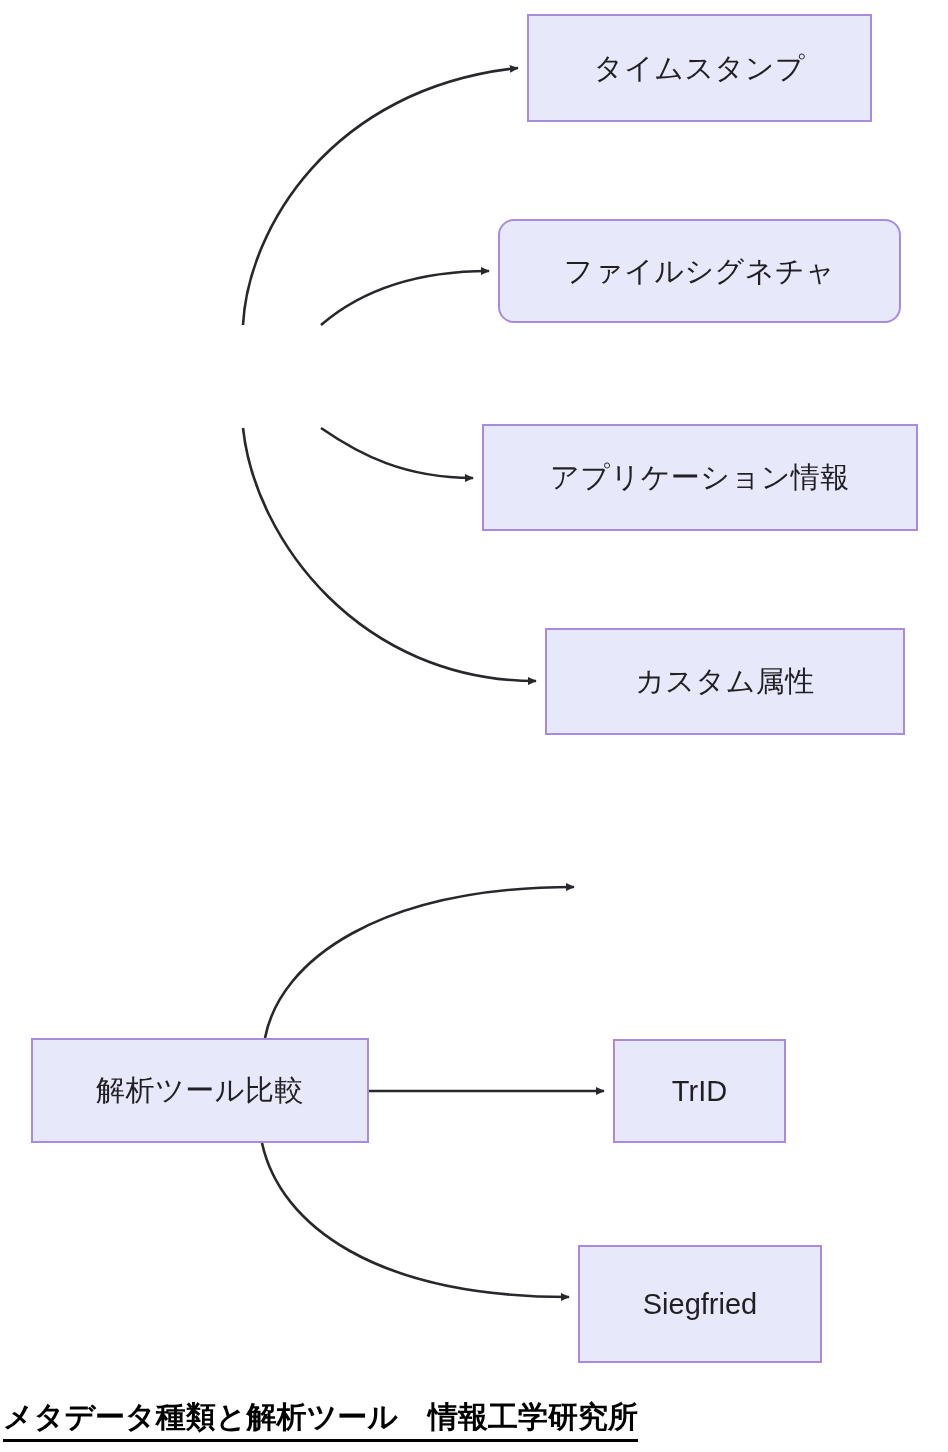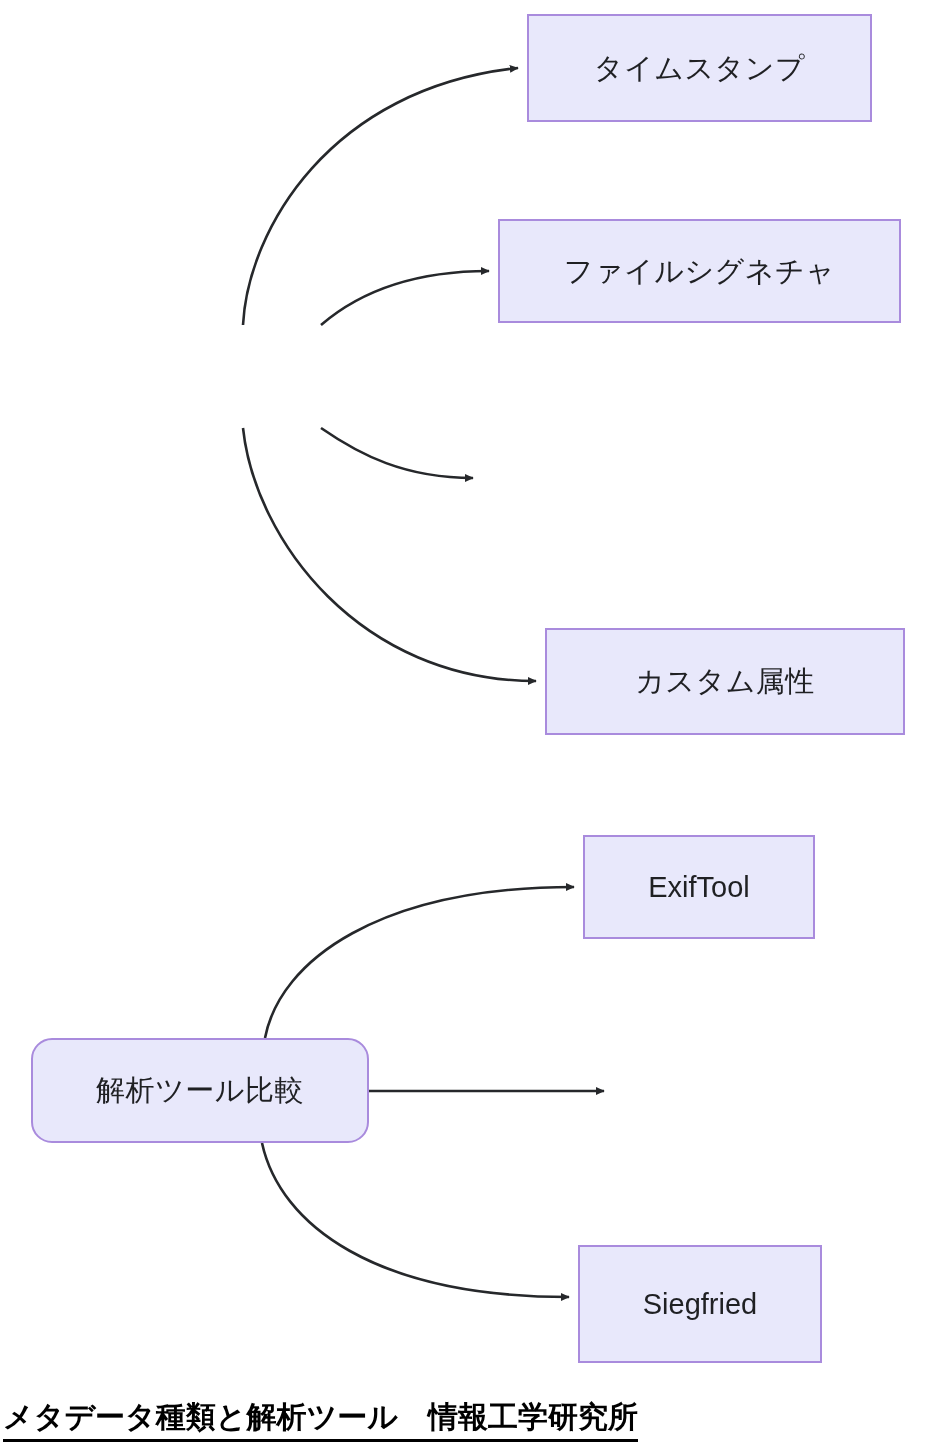--- a/index.html
+++ b/index.html
@@ -90,37 +90,40 @@
     <path d="M369,1091 L604,1091" fill="none" stroke="#26282b" stroke-width="2.6" marker-end="url(#arrowhead)"></path>
 
     <path d="M262,1143 C280,1225 375,1297 569,1297" fill="none" stroke="#26282b" stroke-width="2.6" marker-end="url(#arrowhead)"></path>
   </svg>
 
 
   <div class="node node-jp" style="left:527px; top:14px; width:345px; height:108px;">
     <span class="node-label">タイムスタンプ</span>
   </div>
 
-  <div class="node node-jp" style="left:498px; top:219px; width:403px; height:104px;">
+  <div class="node node-jp" style="left:498px; top:219px; width:403px; height:104px;border-radius:16px;">
     <span class="node-label">ファイルシグネチャ</span>
   </div>
 
+  <div class="node node-jp" style="left:482px; top:424px; width:436px; height:107px;">
+    <span class="node-label">アプリケーション情報</span>
+  </div>
 
   <div class="node node-jp" style="left:545px; top:628px; width:360px; height:107px;">
     <span class="node-label">カスタム属性</span>
   </div>
 
-  <div class="node node-jp" style="left:31px; top:1038px; width:338px; height:105px;border-radius:21px;">
+  <div class="node node-jp" style="left:31px; top:1038px; width:338px; height:105px;">
     <span class="node-label">解析ツール比較</span>
   </div>
 
-  <div class="node node-en" style="left:583px; top:835px; width:232px; height:104px;">
-    <span class="node-label">ExifTool</span>
+
+  <div class="node node-en" style="left:613px; top:1039px; width:173px; height:104px;">
+    <span class="node-label">TrID</span>
   </div>
-
 
   <div class="node node-en" style="left:578px; top:1245px; width:244px; height:118px;">
     <span class="node-label">Siegfried</span>
   </div>
 
   <div id="caption">メタデータ種類と解析ツール　情報工学研究所</div>
 
 </div>
 
 </body></html>

